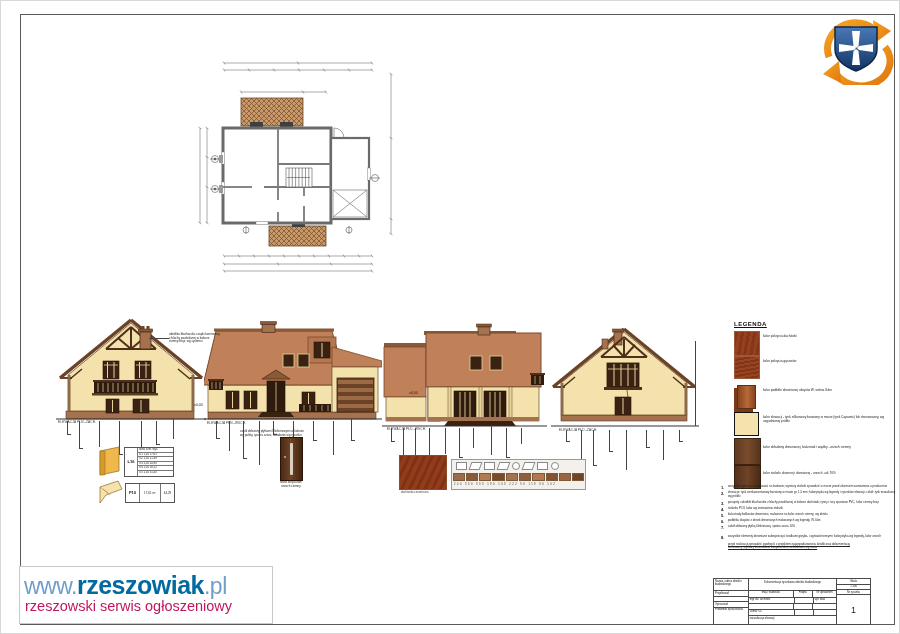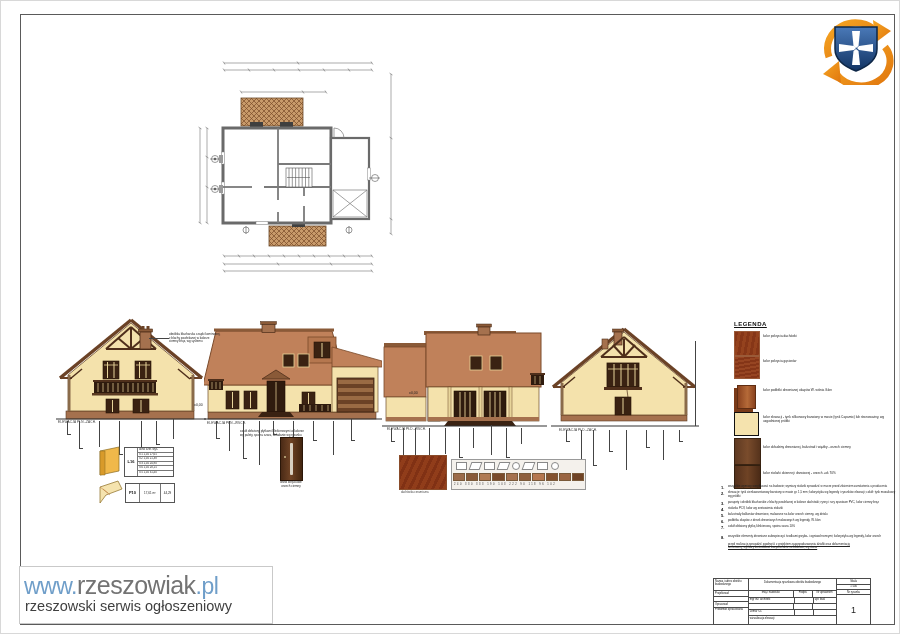--- a/index.html
+++ b/index.html
@@ -34,22 +34,22 @@
   
   #notes{left:720px;top:484px;width:176px;}
   .note{position:relative;margin-bottom:2.5px;}
   .note .n{position:absolute;left:0;top:0;font-size:4px;font-weight:bold;color:#111;}
   .note .tx{margin-left:7px;font-size:2.9px;line-height:3.5px;color:#222;}
   .note-foot{margin-top:4px;margin-left:7px;font-size:2.9px;line-height:3.6px;color:#222;text-decoration:underline;}
   
   #watermark{left:18px;top:565px;width:252px;height:56px;background:#fff;border:1px solid #c9c9c9;z-index:30;}
   .wm-line1{margin:4px 0 0 4px;font-size:23px;letter-spacing:-0.5px;white-space:nowrap;}
   .wm-www,.wm-pl{color:#6f9ec9;}
-  .wm-brand{color:#737373;font-weight:normal;font-size:25px;}
-  .wm-line2{margin:-2px 0 0 5px;font-size:14.5px;color:#404040;white-space:nowrap;}
+  .wm-brand{color:#0369a1;font-weight:bold;font-size:25px;}
+  .wm-line2{margin:-2px 0 0 5px;font-size:14.5px;color:#be185d;white-space:nowrap;}
   
   #titleblock{left:712px;top:577px;width:156px;height:45px;border:1px solid #4a4a4a;display:flex;z-index:5;background:#fff;}
   .tb-col{border-right:0.5px solid #4a4a4a;position:relative;}
   .tb-cell{border-bottom:0.5px solid #4a4a4a;overflow:hidden;box-sizing:border-box;padding:0.5px 1px;}
   .tb-t{font-size:2.7px;line-height:3.2px;color:#111;}
   .tb-head{font-size:2.7px;color:#111;text-align:center;}
   #tb-sheetnum{font-size:9px;color:#222;text-align:center;line-height:30px;}
   
   .elev-label{font-size:3.1px;color:#333;letter-spacing:.2px;}
   

